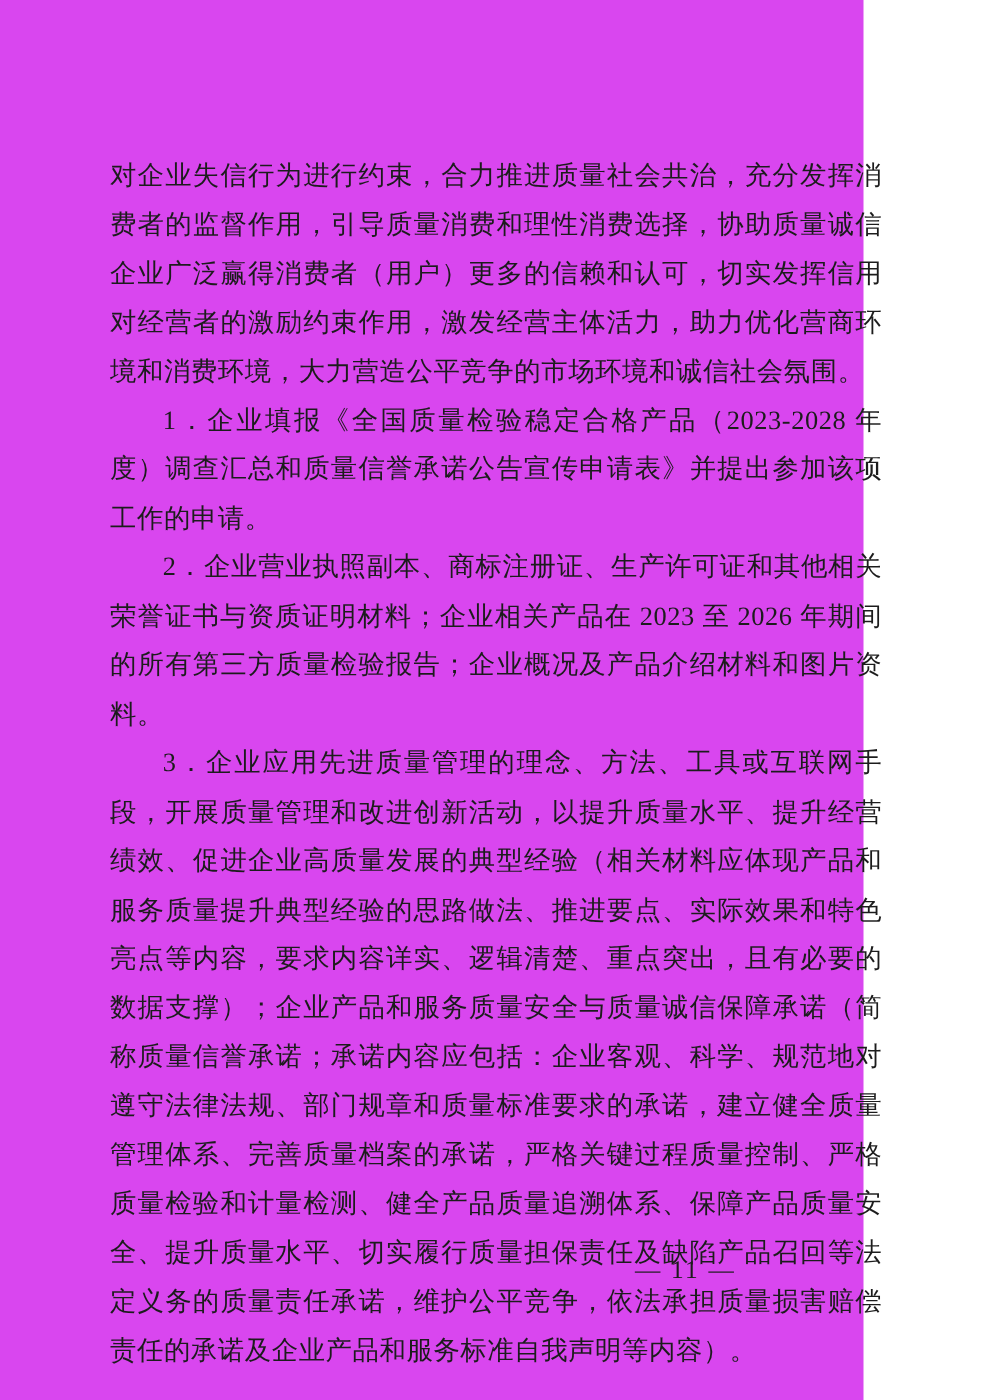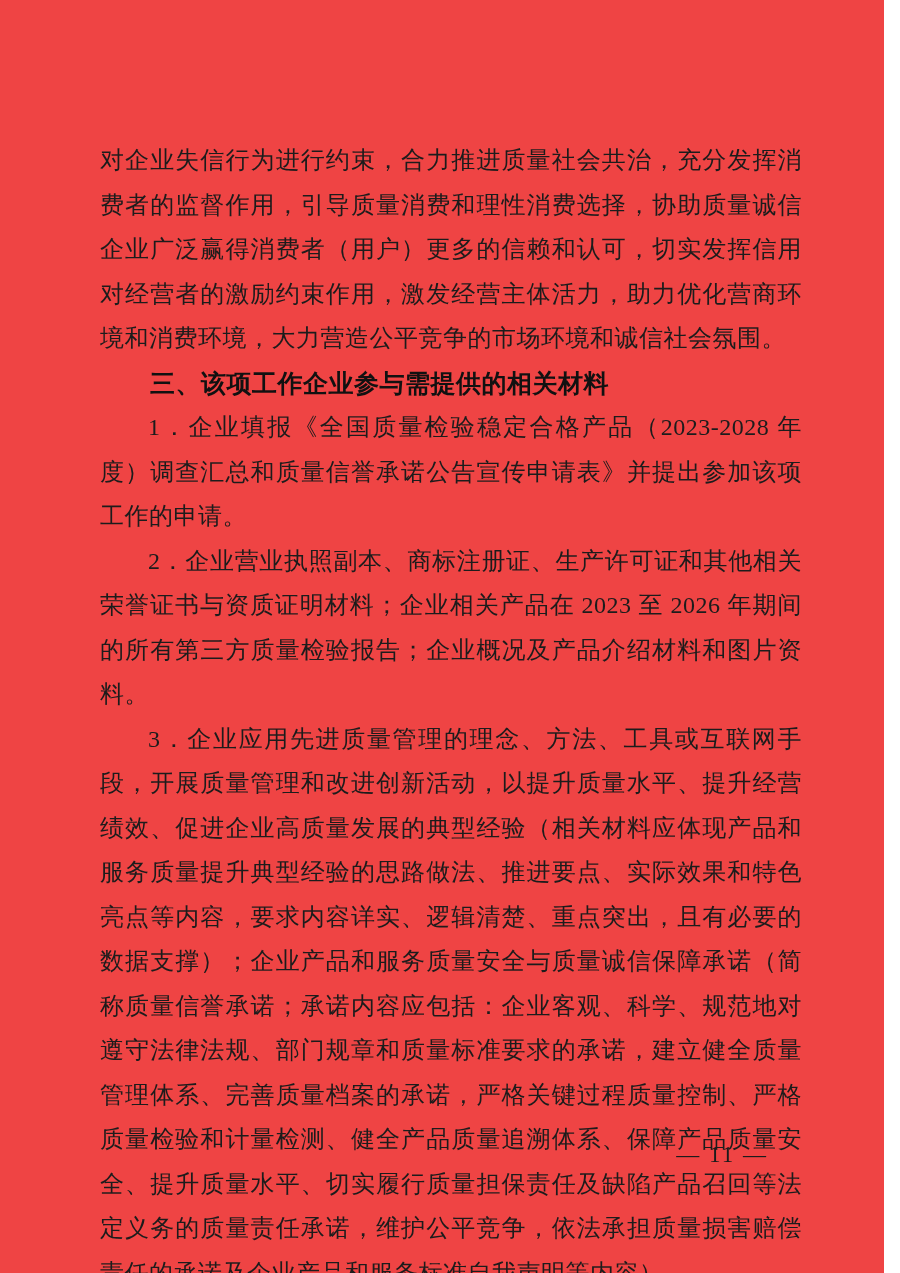--- a/index.html
+++ b/index.html
@@ -6,23 +6,23 @@
 
   html, body {
     width: 900px;
     height: 1273px;
     background: #ffffff;
     overflow: hidden;
   }
 
   .page {
     position: relative;
-    width: 884px;
+    width: 785px;
     height: 1273px;
-    background: #ef4444;
+    background: #d946ef;
     font-family: "Liberation Serif", "DejaVu Serif", serif;
     color: #1c1c1c;
     padding-left: 26px;
   }
 
   .content {
     position: absolute;
     top: 138px;
     left: 100px;
     width: 702px;
@@ -64,21 +64,20 @@
 </style>
 </head>
 <body>
 
 <div class="page">
 
   <div class="content">
 
     <p class="body-para">对企业失信行为进行约束，合力推进质量社会共治，充分发挥消费者的监督作用，引导质量消费和理性消费选择，协助质量诚信企业广泛赢得消费者（用户）更多的信赖和认可，切实发挥信用对经营者的激励约束作用，激发经营主体活力，助力优化营商环境和消费环境，大力营造公平竞争的市场环境和诚信社会氛围。</p>
 
-    <p class="section-heading">三、该项工作企业参与需提供的相关材料</p>
 
     <p class="body-para indented">1．企业填报《全国质量检验稳定合格产品（2023-2028 年度）调查汇总和质量信誉承诺公告宣传申请表》并提出参加该项工作的申请。</p>
 
     <p class="body-para indented">2．企业营业执照副本、商标注册证、生产许可证和其他相关荣誉证书与资质证明材料；企业相关产品在 2023 至 2026 年期间的所有第三方质量检验报告；企业概况及产品介绍材料和图片资料。</p>
 
     <p class="body-para indented">3．企业应用先进质量管理的理念、方法、工具或互联网手段，开展质量管理和改进创新活动，以提升质量水平、提升经营绩效、促进企业高质量发展的典型经验（相关材料应体现产品和服务质量提升典型经验的思路做法、推进要点、实际效果和特色亮点等内容，要求内容详实、逻辑清楚、重点突出，且有必要的数据支撑）；企业产品和服务质量安全与质量诚信保障承诺（简称质量信誉承诺；承诺内容应包括：企业客观、科学、规范地对遵守法律法规、部门规章和质量标准要求的承诺，建立健全质量管理体系、完善质量档案的承诺，严格关键过程质量控制、严格质量检验和计量检测、健全产品质量追溯体系、保障产品质量安全、提升质量水平、切实履行质量担保责任及缺陷产品召回等法定义务的质量责任承诺，维护公平竞争，依法承担质量损害赔偿责任的承诺及企业产品和服务标准自我声明等内容）。</p>
 
   </div>
 
   <div class="page-number">— 11 —</div>

